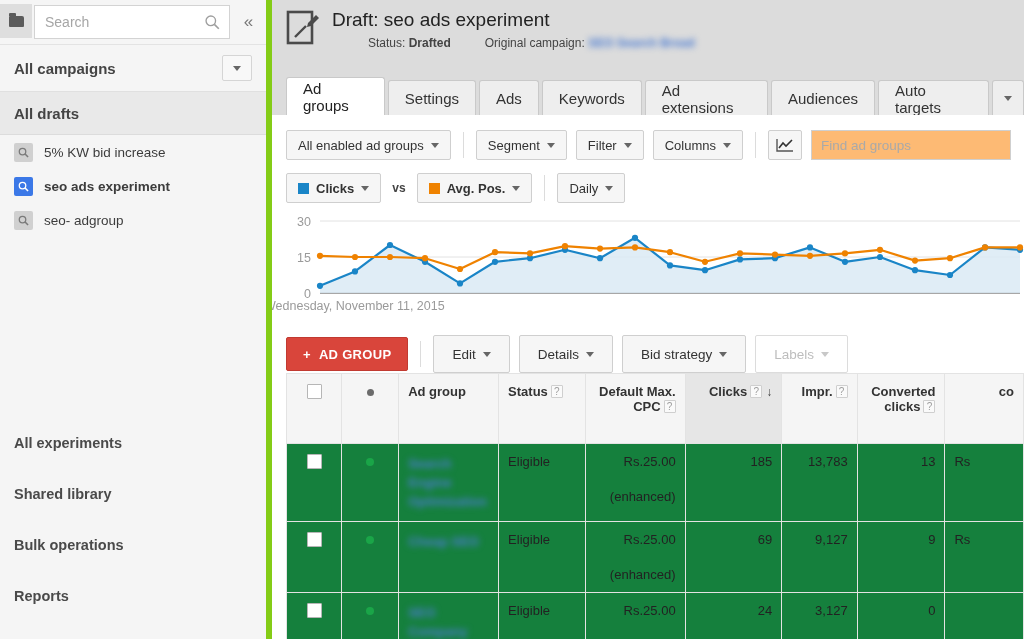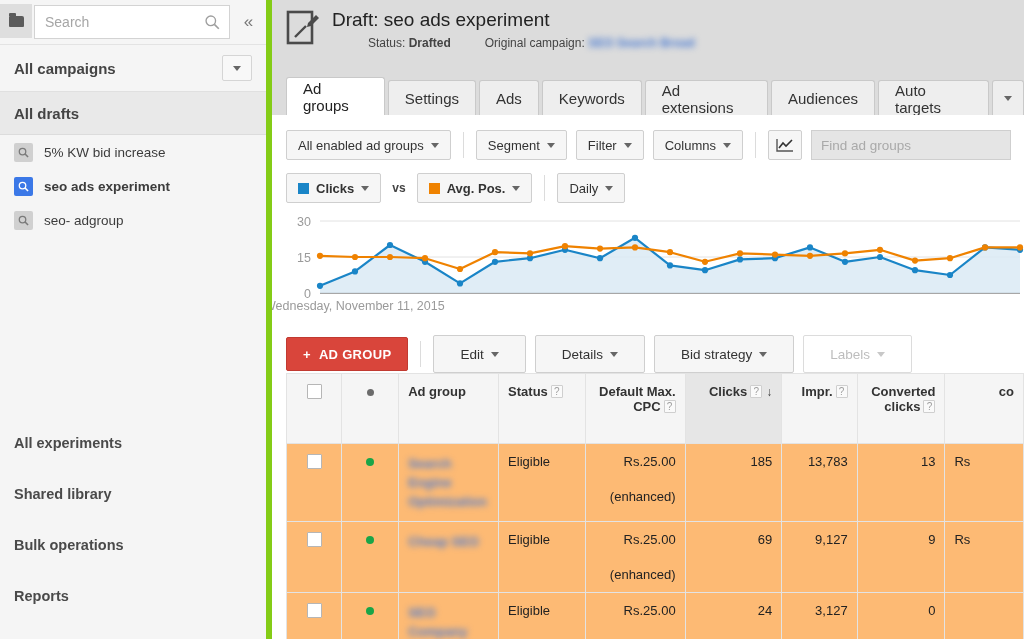--- a/index.html
+++ b/index.html
@@ -115,21 +115,21 @@
   }
   .btn.disabled { color:#bdbdbd; background:#fff; border-color:#dcdcdc; }
   .caret { width:0;height:0;border-left:4px solid transparent;border-right:4px solid transparent;border-top:5px solid #666; }
   .caret.light { border-top-color:#c8c8c8; }
   .vdiv { width:1px; height:26px; background:#dcdcdc; margin:0 3px; }
   .icon-btn {
     width:34px; height:30px; background:#f6f6f6; border:1px solid #cfcfcf;
     border-radius:2px; display:flex; align-items:center; justify-content:center;
   }
   .find-input {
-    height:30px; width:200px; border:1px solid #cfcfcf; background:#e5e5e5;
+    height:30px; width:200px; border:1px solid #cfcfcf; background:#fdba74;
     padding:0 9px; font-size:13.5px; color:#333; outline:none; font-family:inherit;
   }
   .find-input::placeholder { color:#a9a9a9; }
 
   .metricbar { display:flex; align-items:center; gap:9px; padding:6px 0 0 14px; height:44px; }
   .swatch { width:11px; height:11px; flex:0 0 11px; }
   .vs { font-size:12px; color:#444; font-weight:bold; padding:0 2px; }
 
   
   .chart-wrap { position:relative; height:110px; margin-top:4px; }
@@ -139,34 +139,34 @@
     white-space:nowrap;
   }
 
   
   .actions { display:flex; align-items:center; gap:9px; padding:14px 0 0 14px; height:52px; }
   .btn-primary {
     height:34px; padding:0 16px; background:#d9453b; color:#fff;
     border:1px solid #c13a31; border-radius:2px; font-size:13px; font-weight:bold;
     display:inline-flex; align-items:center; gap:8px; letter-spacing:.3px;
   }
-  .btn-lg { height:38px; padding:0 26px; font-size:13.5px; }
+  .btn-lg { height:38px; padding:0 18px; font-size:13.5px; }
 
   
   .table-scroll { overflow:hidden; }
   table { border-collapse:collapse; table-layout:fixed; margin-left:14px; }
   th, td { border:1px solid #e3e3e3; font-size:13px; vertical-align:top; }
   thead th {
     background:#f5f5f5; height:70px; color:#333; font-weight:bold;
     padding:10px 9px; text-align:right; vertical-align:top;
   }
   thead th.left { text-align:left; }
   thead th.center { text-align:center; }
   thead th.sorted { background:#e6e6e6; }
-  tbody td { height:62px; padding:10px 9px; text-align:right; color:#222; background:#fdba74; }
+  tbody td { height:62px; padding:10px 9px; text-align:right; color:#222; background:#15803d; }
   tbody td.left { text-align:left; }
   tbody td.center { text-align:center; }
   .qmark {
     display:inline-block; width:12px; height:13px; line-height:12px;
     border:1px solid #cfcfcf; color:#9e9e9e; font-size:10px; font-weight:normal;
     text-align:center; border-radius:1px; background:#fafafa; margin-left:3px;
     vertical-align:1px;
   }
   .sortarrow { color:#444; font-size:12px; margin-left:4px; }
   .chk { width:15px; height:15px; border:1px solid #b6b6b6; background:#fff; border-radius:1px; display:inline-block; }

